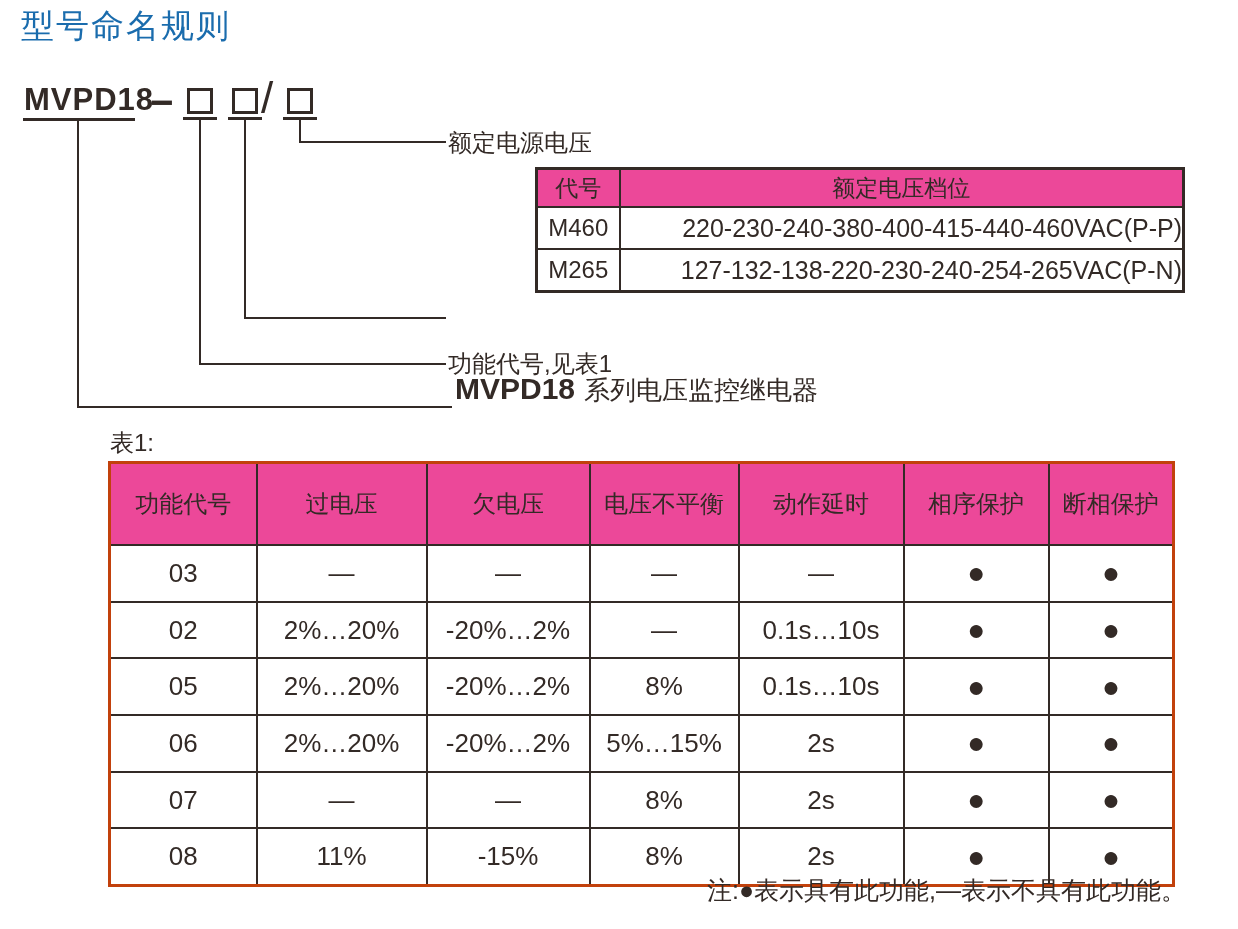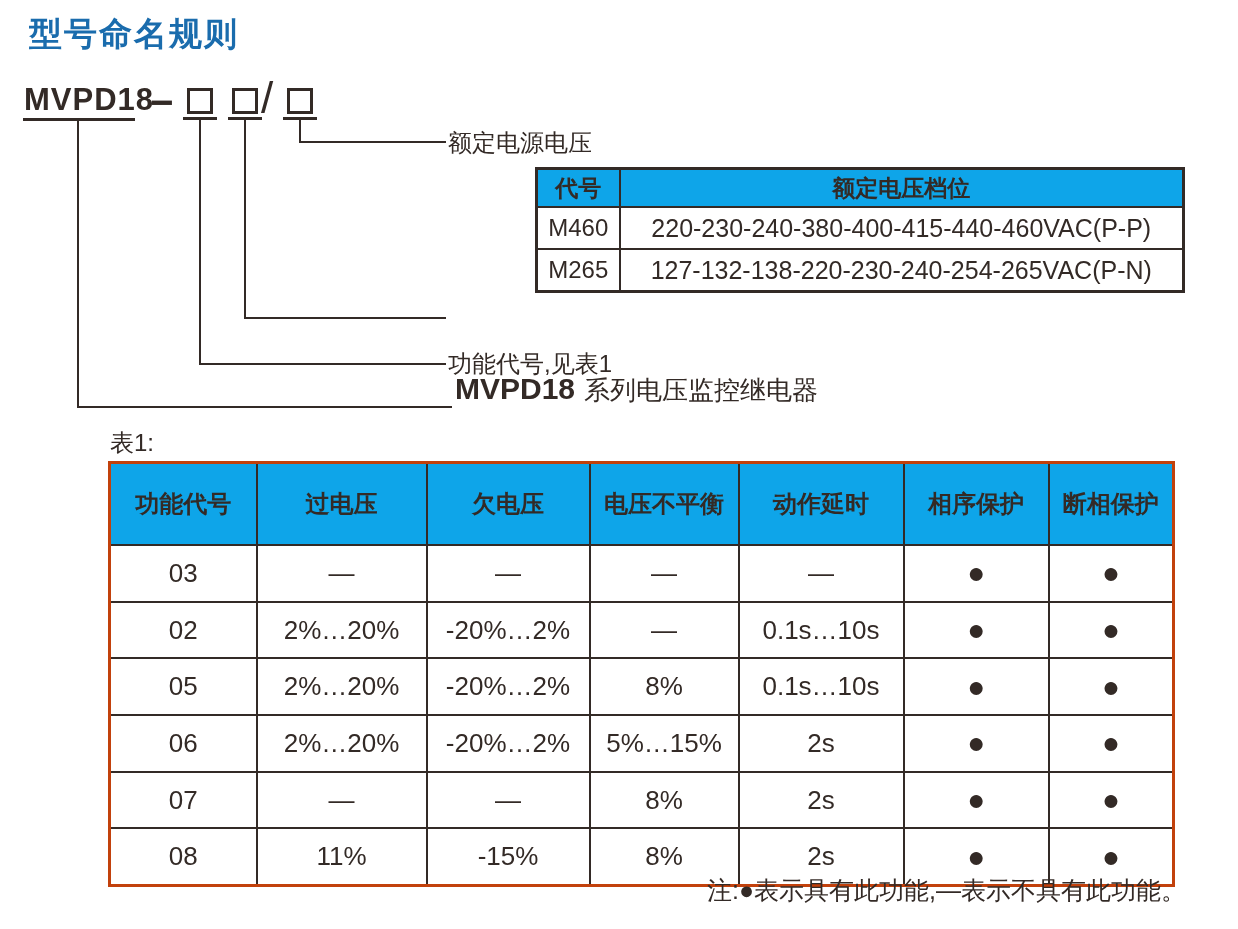--- a/index.html
+++ b/index.html
@@ -2,22 +2,22 @@
 <html><head>
 <meta charset="utf-8">
 <style>
   html,body{margin:0;padding:0;background:#fff;}
   .canvas{
     position:relative;width:1238px;height:929px;background:#ffffff;
     font-family:"Liberation Sans","DejaVu Sans",sans-serif;
     color:#332a26;overflow:hidden;
   }
   .title{
-    position:absolute;left:21px;top:8px;margin:8px;
-    font-size:33px;font-weight:bold;color:#1a6cad;letter-spacing:2px;line-height:1.1;
+    position:absolute;left:21px;top:8px;margin:0;
+    font-size:33px;font-weight:normal;color:#1a6cad;letter-spacing:2px;line-height:1.1;
   }
   .model{
     position:absolute;left:24px;top:84px;
     font-size:31px;font-weight:bold;letter-spacing:1px;line-height:1;
   }
   .dash{
     position:absolute;left:150px;top:82px;
     font-size:40px;line-height:1;font-weight:bold;
   }
   .slash{
@@ -29,27 +29,27 @@
     border:3px solid #332a26;background:#fff;
   }
   .rule{position:absolute;background:#332a26;}
   .lbl{position:absolute;font-size:24px;line-height:1.15;white-space:nowrap;}
   .lbl .gap{margin-left:48px;}
   .series-model{font-size:30px;font-weight:bold;}
   .series-desc{font-size:26px;margin-left:9px;}
   table{border-collapse:collapse;table-layout:fixed;background:#fff;}
   th,td{border:2px solid #332a26;text-align:center;vertical-align:middle;
         padding:0;white-space:nowrap;overflow:hidden;}
-  th{background:#0ea5e9;font-weight:bold;}
+  th{background:#ec4899;font-weight:normal;}
   
   .vtable{position:absolute;left:535px;top:167px;width:650px;border:3px solid #332a26;}
   .vtable th{font-size:23px;height:36px;}
   .vtable td{height:40px;}
   .vtable .vcode{font-size:24px;}
-  .vtable .vrange{font-size:25px;letter-spacing:0px;}
+  .vtable .vrange{font-size:25px;letter-spacing:0px;text-align:right;}
   
   .t1caption{position:absolute;left:110px;top:427px;font-size:24px;}
   .t1{position:absolute;left:108px;top:461px;width:1064px;border:3px solid #c2410c;}
   .t1 th{font-size:24px;height:80px;}
   .t1 td{font-size:26px;height:54.7px;}
   .t1 td.dot{font-size:30px;}
   .note{position:absolute;right:52px;top:874px;font-size:25px;white-space:nowrap;}
 </style>
 </head>
 <body>

